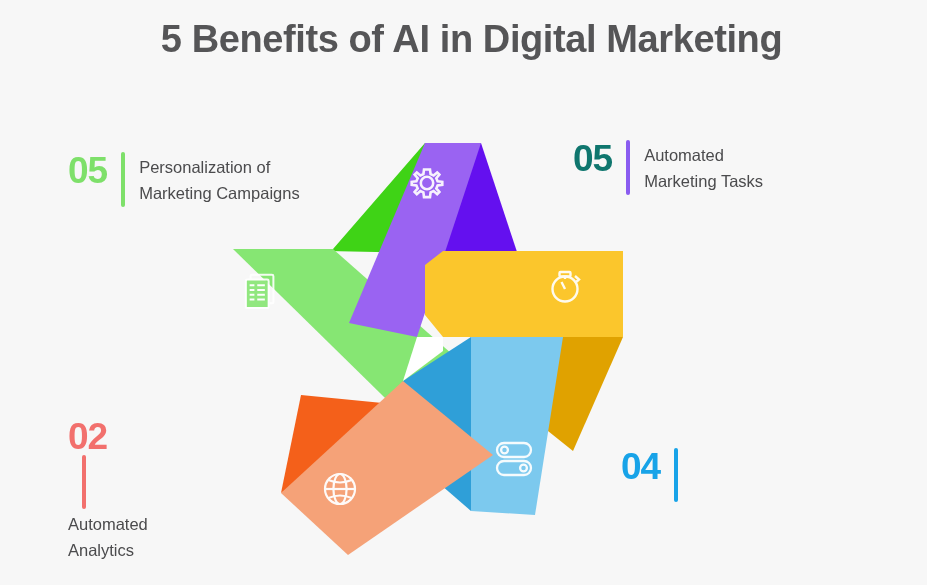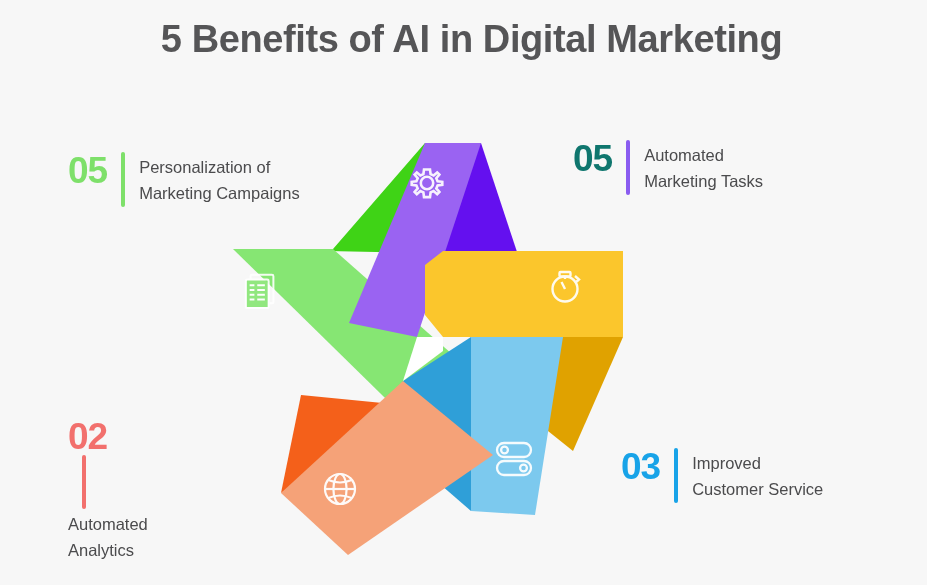--- a/index.html
+++ b/index.html
@@ -162,24 +162,22 @@
   </div>
 
   <div class="legend-item" id="item-02">
     <span class="legend-num" style="color: rgb(242, 112, 109);">02</span>
     <span class="legend-rule" style="background:#f2706d"></span>
     <span class="legend-text">Automated
 Analytics</span>
   </div>
 
   <div class="legend-item" id="item-03">
-    <span class="legend-num" style="color: rgb(24, 163, 232);">03</span>
+    <span class="legend-num" style="color: rgb(24, 163, 232);">04</span>
     <span class="legend-rule" style="background:#18a3e8"></span>
-    <span class="legend-text">Improved
-Customer Service</span>
   </div>
 
 
   <div class="legend-item" id="item-05">
     <span class="legend-num" style="color: #0f766e;">05</span>
     <span class="legend-rule" style="background:#8a5cf0"></span>
     <span class="legend-text">Automated
 Marketing Tasks</span>
   </div>
 

